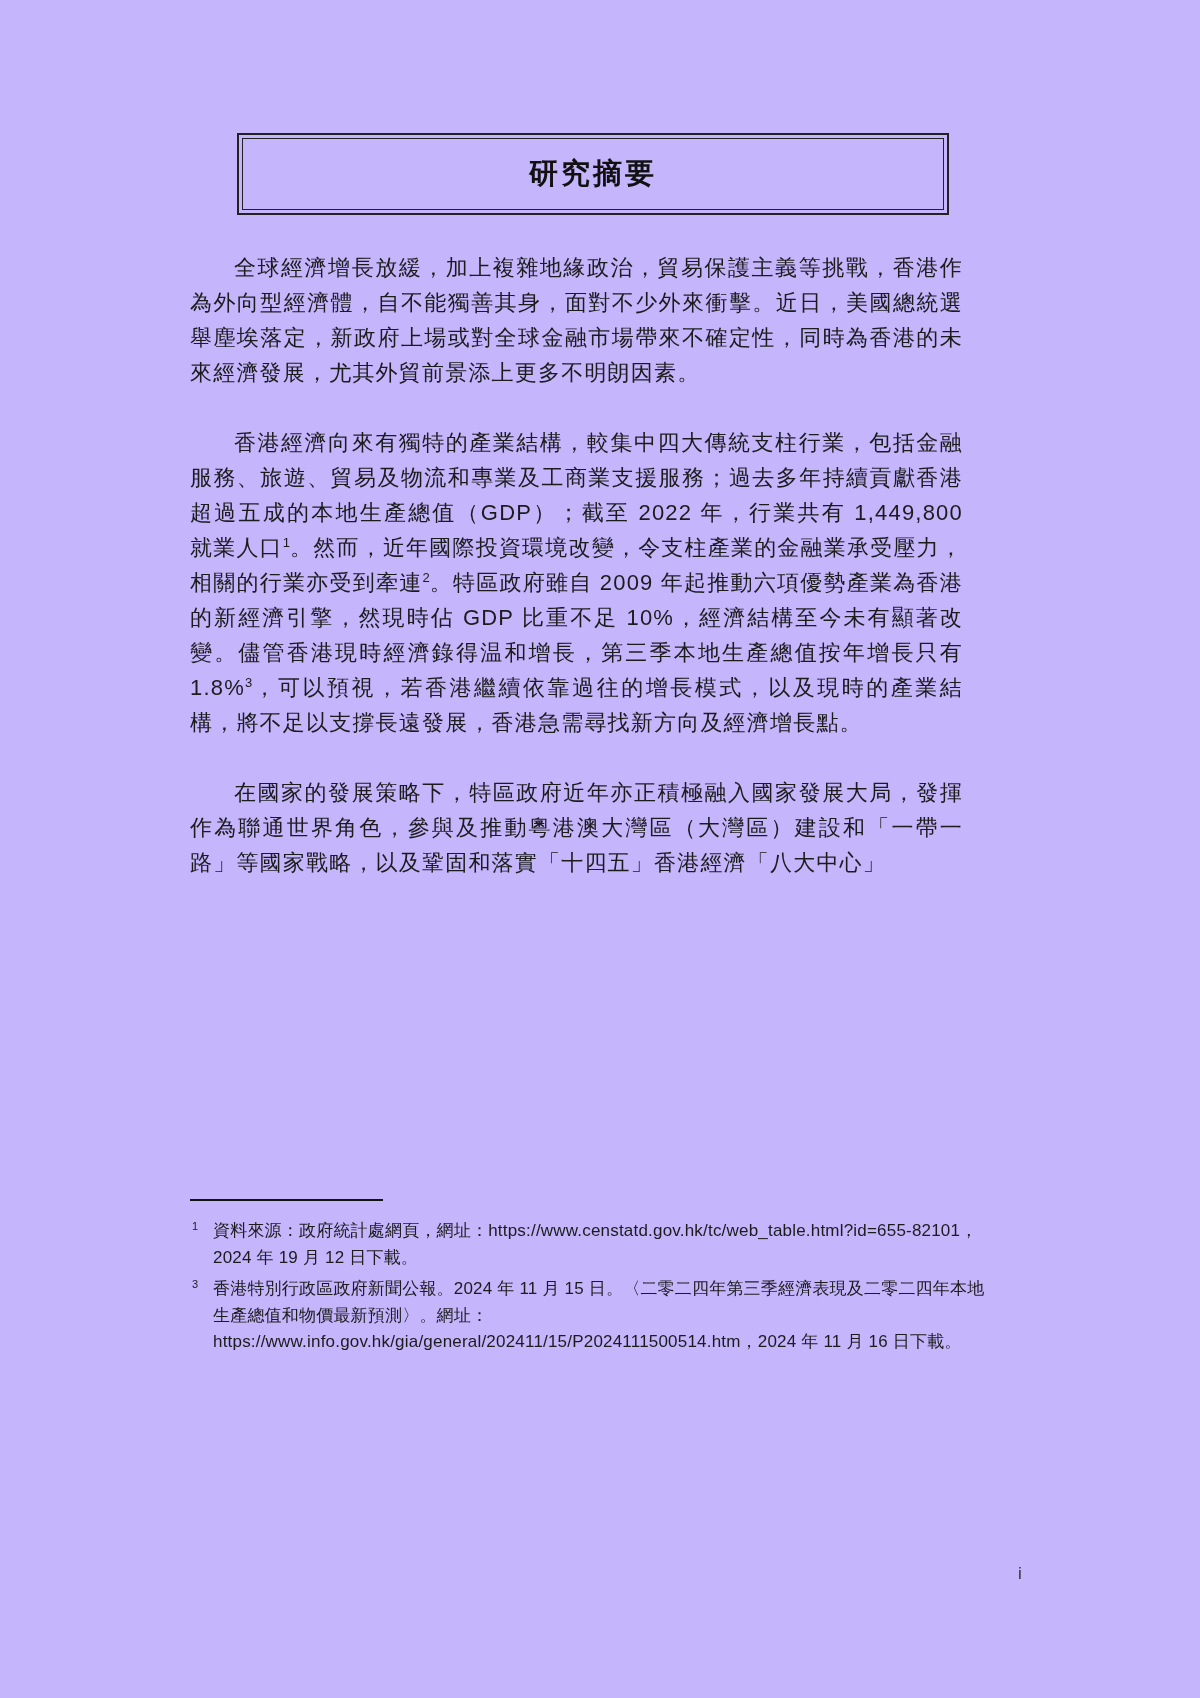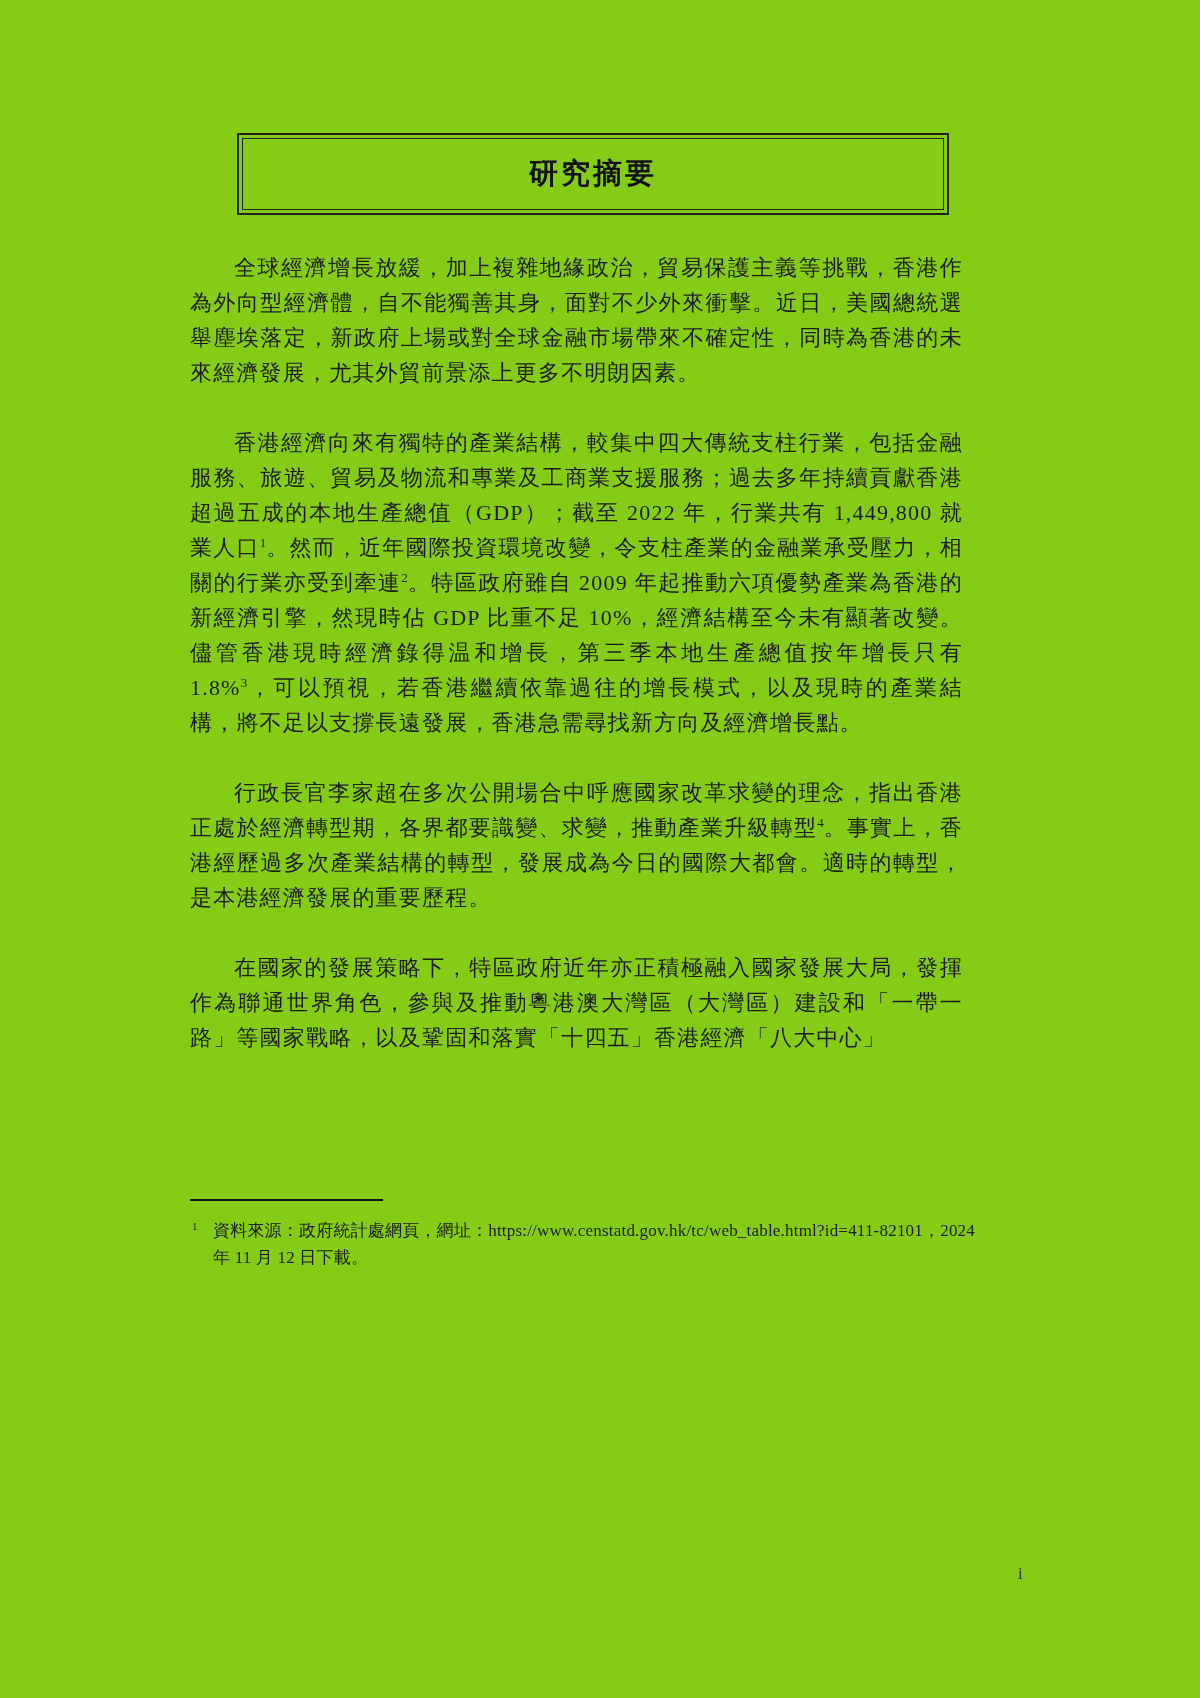--- a/index.html
+++ b/index.html
@@ -1,21 +1,21 @@
 <!DOCTYPE html>
 <html><head>
 <meta charset="utf-8">
 <style>
   html, body { margin: 0; padding: 0; background: #ffffff; }
   .page {
     position: relative;
     width: 1200px;
     height: 1698px;
-    background: #84cc16;
-    font-family: Liberation Serif, serif;
+    background: #c4b5fd;
+    font-family: Liberation Sans, sans-serif;
     color: #1c1c1c;
     overflow: hidden;
   }
   .title-box {
     position: absolute;
     left: 237px;
     top: 133px;
     width: 712px;
     height: 82px;
     box-sizing: border-box;
@@ -103,25 +103,25 @@
 
   <div class="title-box">
     <div class="title-box-inner">
       <span class="doc-title">研究摘要</span>
     </div>
   </div>
 
   <div class="body-block">
       <p class="para">全球經濟增長放緩，加上複雜地緣政治，貿易保護主義等挑戰，香港作為外向型經濟體，自不能獨善其身，面對不少外來衝擊。近日，美國總統選舉塵埃落定，新政府上場或對全球金融市場帶來不確定性，同時為香港的未來經濟發展，尤其外貿前景添上更多不明朗因素。</p>
       <p class="para">香港經濟向來有獨特的產業結構，較集中四大傳統支柱行業，包括金融服務、旅遊、貿易及物流和專業及工商業支援服務；過去多年持續貢獻香港超過五成的本地生產總值（GDP）；截至 2022 年，行業共有 1,449,800 就業人口<sup class="fnref">1</sup>。然而，近年國際投資環境改變，令支柱產業的金融業承受壓力，相關的行業亦受到牽連<sup class="fnref">2</sup>。特區政府雖自 2009 年起推動六項優勢產業為香港的新經濟引擎，然現時佔 GDP 比重不足 10%，經濟結構至今未有顯著改變。儘管香港現時經濟錄得温和增長，第三季本地生產總值按年增長只有 1.8%<sup class="fnref">3</sup>，可以預視，若香港繼續依靠過往的增長模式，以及現時的產業結構，將不足以支撐長遠發展，香港急需尋找新方向及經濟增長點。</p>
-      <p class="para">行政長官李家超在多次公開場合中呼應國家改革求變的理念，指出香港正處於經濟轉型期，各界都要識變、求變，推動產業升級轉型<sup class="fnref">4</sup>。事實上，香港經歷過多次產業結構的轉型，發展成為今日的國際大都會。適時的轉型，是本港經濟發展的重要歷程。</p>
       <p class="para">在國家的發展策略下，特區政府近年亦正積極融入國家發展大局，發揮作為聯通世界角色，參與及推動粵港澳大灣區（大灣區）建設和「一帶一路」等國家戰略，以及鞏固和落實「十四五」香港經濟「八大中心」</p>
     </div>
 
   <div class="footnote-sep"></div>
 
   <div class="footnote-block">
-      <div class="fn"><span class="fn-marker">1</span><span>資料來源：政府統計處網頁，網址：https://www.censtatd.gov.hk/tc/web_table.html?id=411-82101，2024 年 11 月 12 日下載。</span></div>
+      <div class="fn"><span class="fn-marker">1</span><span>資料來源：政府統計處網頁，網址：https://www.censtatd.gov.hk/tc/web_table.html?id=655-82101，2024 年 19 月 12 日下載。</span></div>
+      <div class="fn"><span class="fn-marker">3</span><span>香港特別行政區政府新聞公報。2024 年 11 月 15 日。〈二零二四年第三季經濟表現及二零二四年本地生產總值和物價最新預測〉。網址：https://www.info.gov.hk/gia/general/202411/15/P2024111500514.htm，2024 年 11 月 16 日下載。</span></div>
     </div>
 
   <div class="page-number">i</div>
 
 </div>
 
 </body></html>

